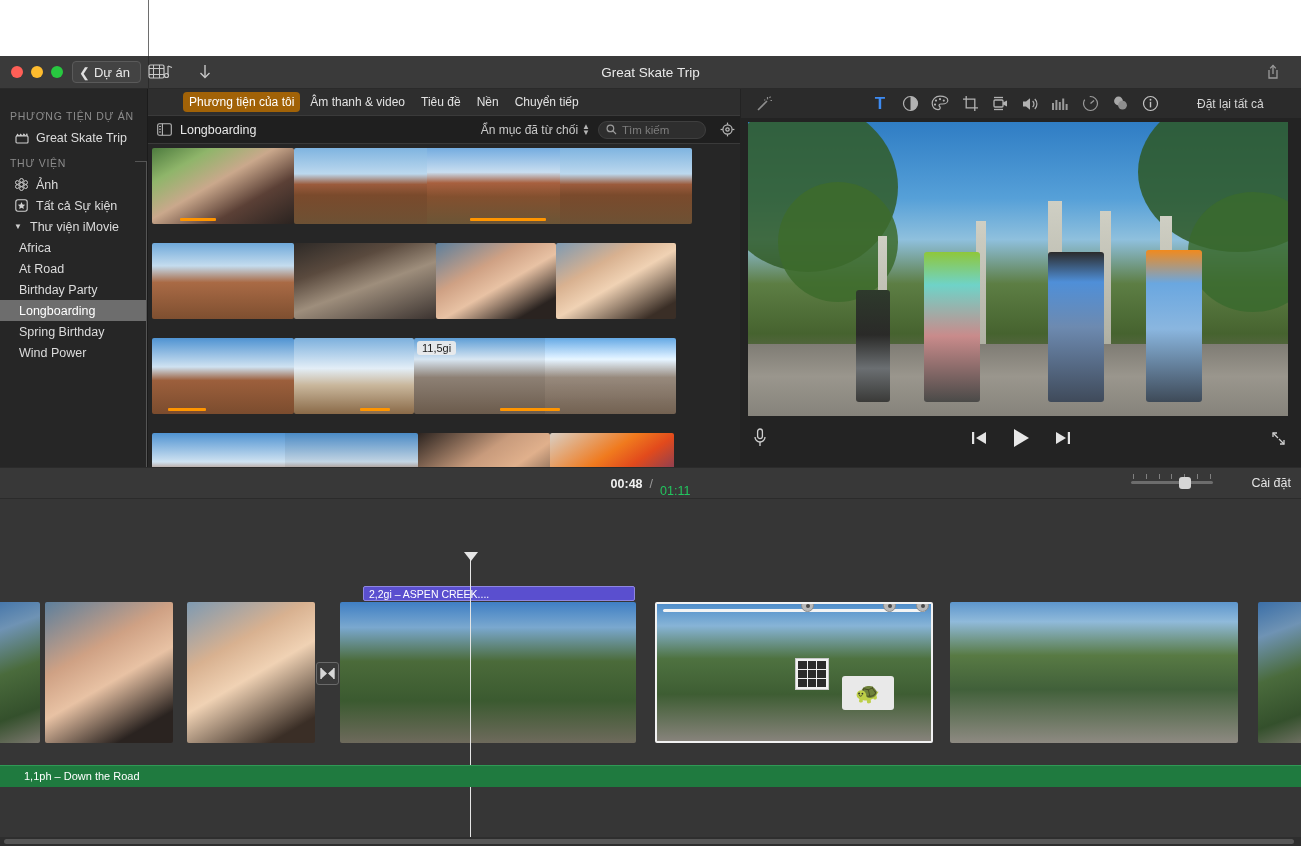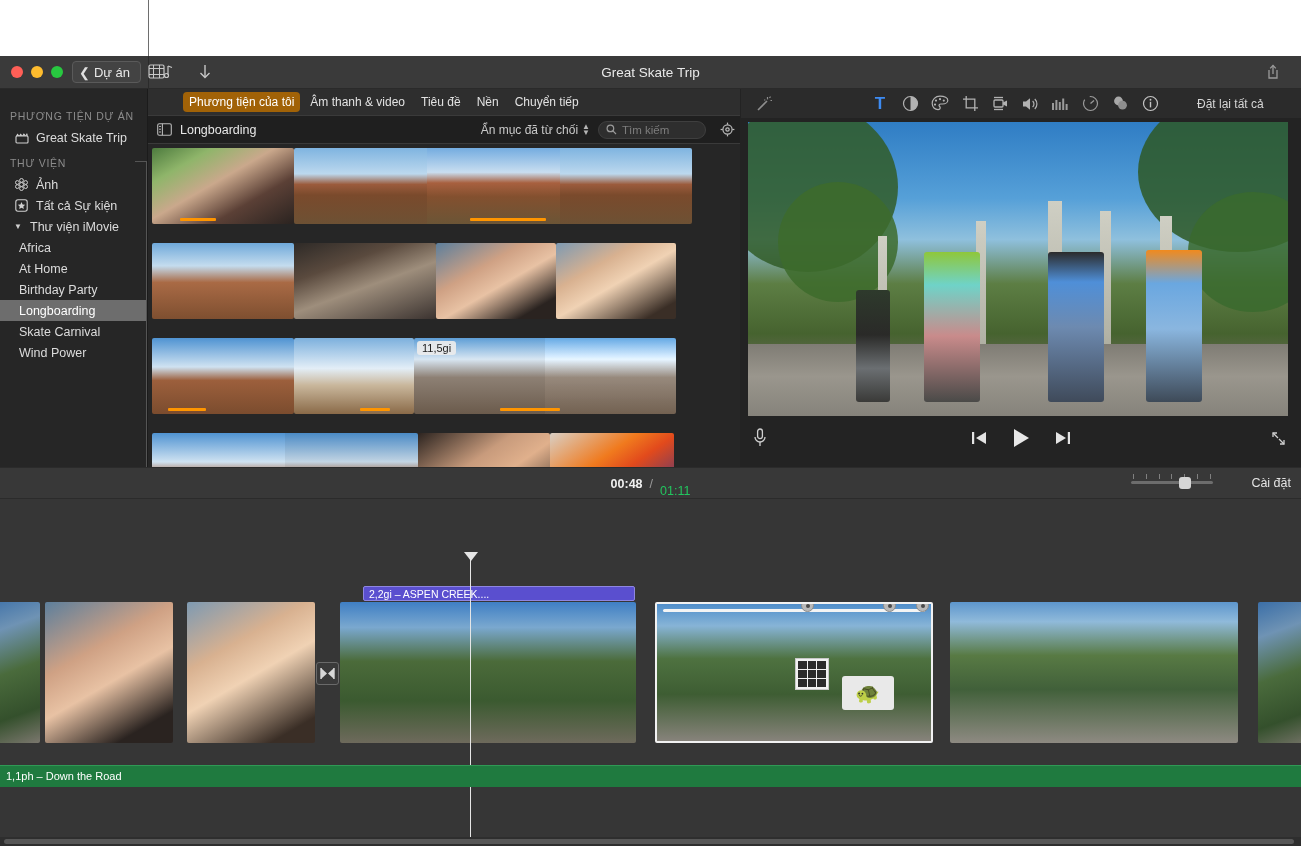--- a/index.html
+++ b/index.html
@@ -240,21 +240,21 @@
   }
   .playhead { position: absolute; left: 470px; top: 55px; width: 1px; height: 292px; background: #e6e6e6; }
   .playhead-tip {
     position: absolute; left: 464px; top: 53px; width: 0; height: 0;
     border-left: 7px solid transparent; border-right: 7px solid transparent; border-top: 9px solid #e6e6e6;
   }
   .audio-track {
     position: absolute; left: 0; top: 266px; width: 1301px; height: 22px;
     background: #1f7a3f; border-top: 1px solid #2f9a55;
   }
-  .audio-label { color: #fff; font-size: 11px; padding: 4px 0 0 6px; }
+  .audio-label { color: #fff; font-size: 11px; padding: 4px 0 0 24px; }
   .tl-scroll { position: absolute; left: 0; bottom: 0; width: 1301px; height: 9px; background: #2e2e2e; }
   .tl-scroll .bar { position: absolute; left: 4px; top: 2px; width: 1290px; height: 5px; background: #575757; border-radius: 3px; }
 </style>
 </head>
 <body>
 
 <div id="app">
   <div class="pointer-line"></div>
 
   <div class="window">
@@ -342,30 +342,30 @@
 
         <div class="sb-item">
           <span class="sb-disc">▼</span>
           <span>Thư viện iMovie</span>
         </div>
 
         <div class="sb-item child">
           <span>Africa</span>
         </div>
         <div class="sb-item child">
-          <span>At Home</span>
+          <span>At Road</span>
         </div>
         <div class="sb-item child">
           <span>Birthday Party</span>
         </div>
         <div class="sb-item child selected">
           <span>Longboarding</span>
         </div>
         <div class="sb-item child">
-          <span>Skate Carnival</span>
+          <span>Spring Birthday</span>
         </div>
         <div class="sb-item child">
           <span>Wind Power</span>
         </div>
       </div>
 
       <span class="sb-line-top"></span>
       <span class="sb-line-right"></span>
       <span class="sb-line-bot"></span>
     </div>

